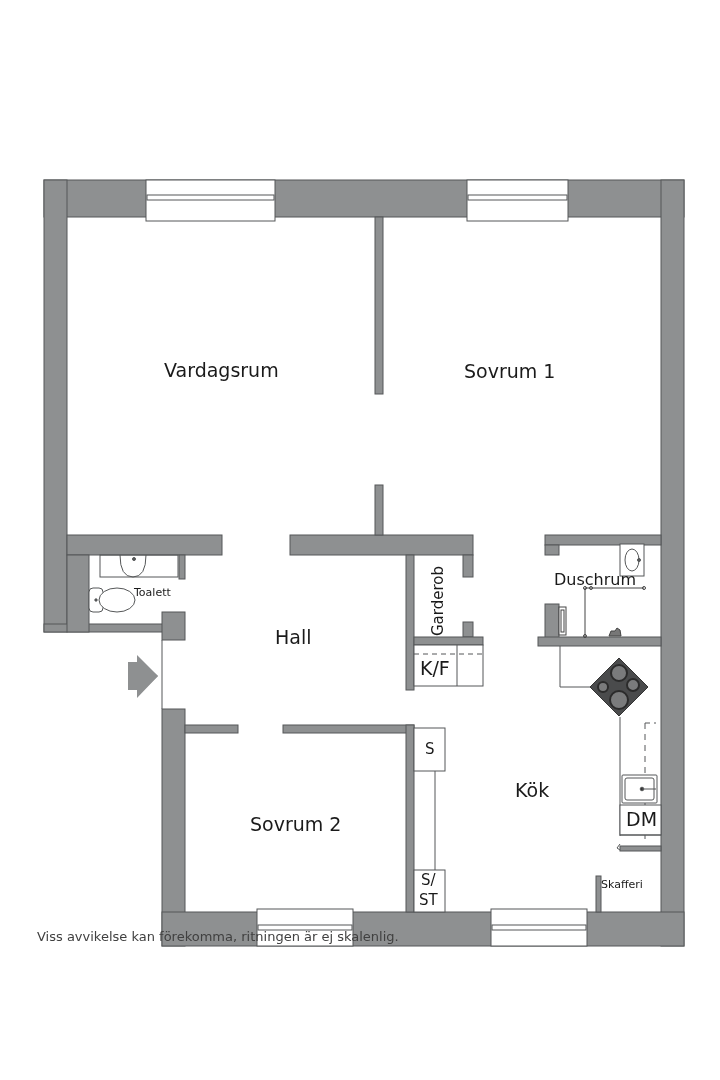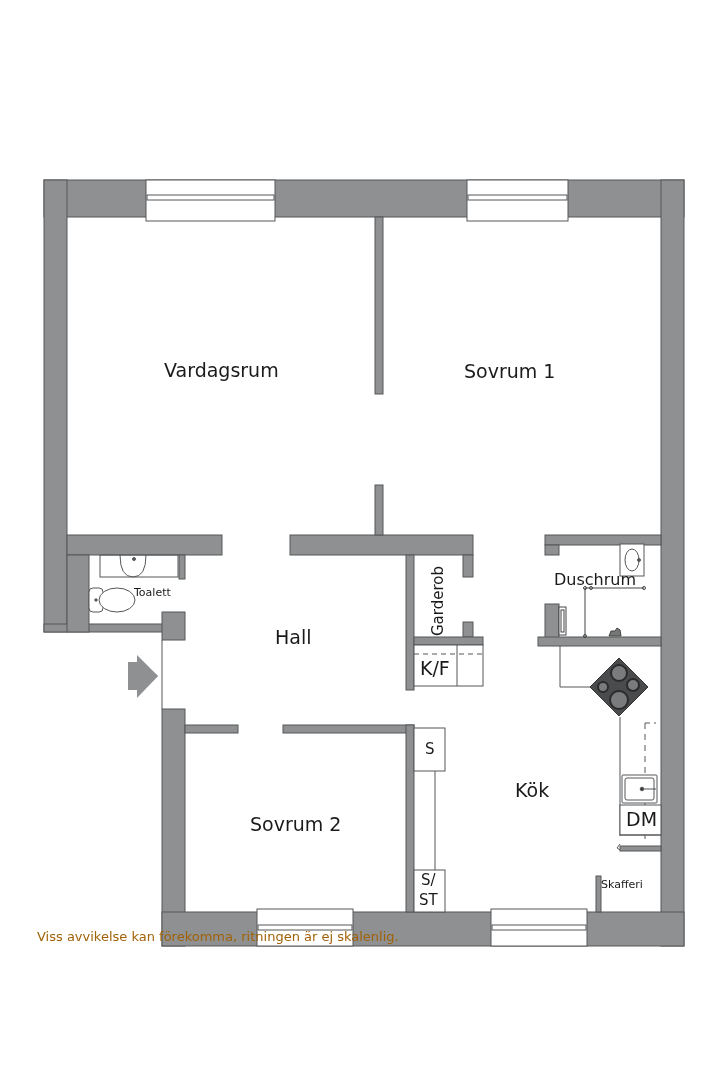--- a/index.html
+++ b/index.html
@@ -4,21 +4,21 @@
 <style>
   html, body { margin: 0; padding: 0; background: #ffffff; }
   body { width: 720px; height: 1080px; position: relative; overflow: hidden;
          font-family: "DejaVu Sans", "Liberation Sans", sans-serif; color: #1a1a1a; }
   #plan { position: absolute; left: 0; top: 0; width: 612px; height: 1080px; margin-top: 44px; }
   .lbl { position: absolute; white-space: nowrap; line-height: 1; }
   .room-lg { font-size: 19px; }
   .room-md { font-size: 15px; }
   .room-sm { font-size: 11px; }
   .vert { transform: rotate(-90deg); transform-origin: left top; }
-  .note { position: absolute; left: 37px; top: 929px; font-size: 13px; color: #a16207; white-space: nowrap; }
+  .note { position: absolute; left: 37px; top: 929px; font-size: 13px; color: #404040; white-space: nowrap; }
 </style>
 </head>
 <body>
 
 <div id="plan">
   <svg width="720" height="1080" viewBox="0 0 720 1080" xmlns="http://www.w3.org/2000/svg">
     <g fill="#8e9091" stroke="#555758" stroke-width="1">
 
       <rect x="44" y="136" width="640" height="37"></rect>
 

